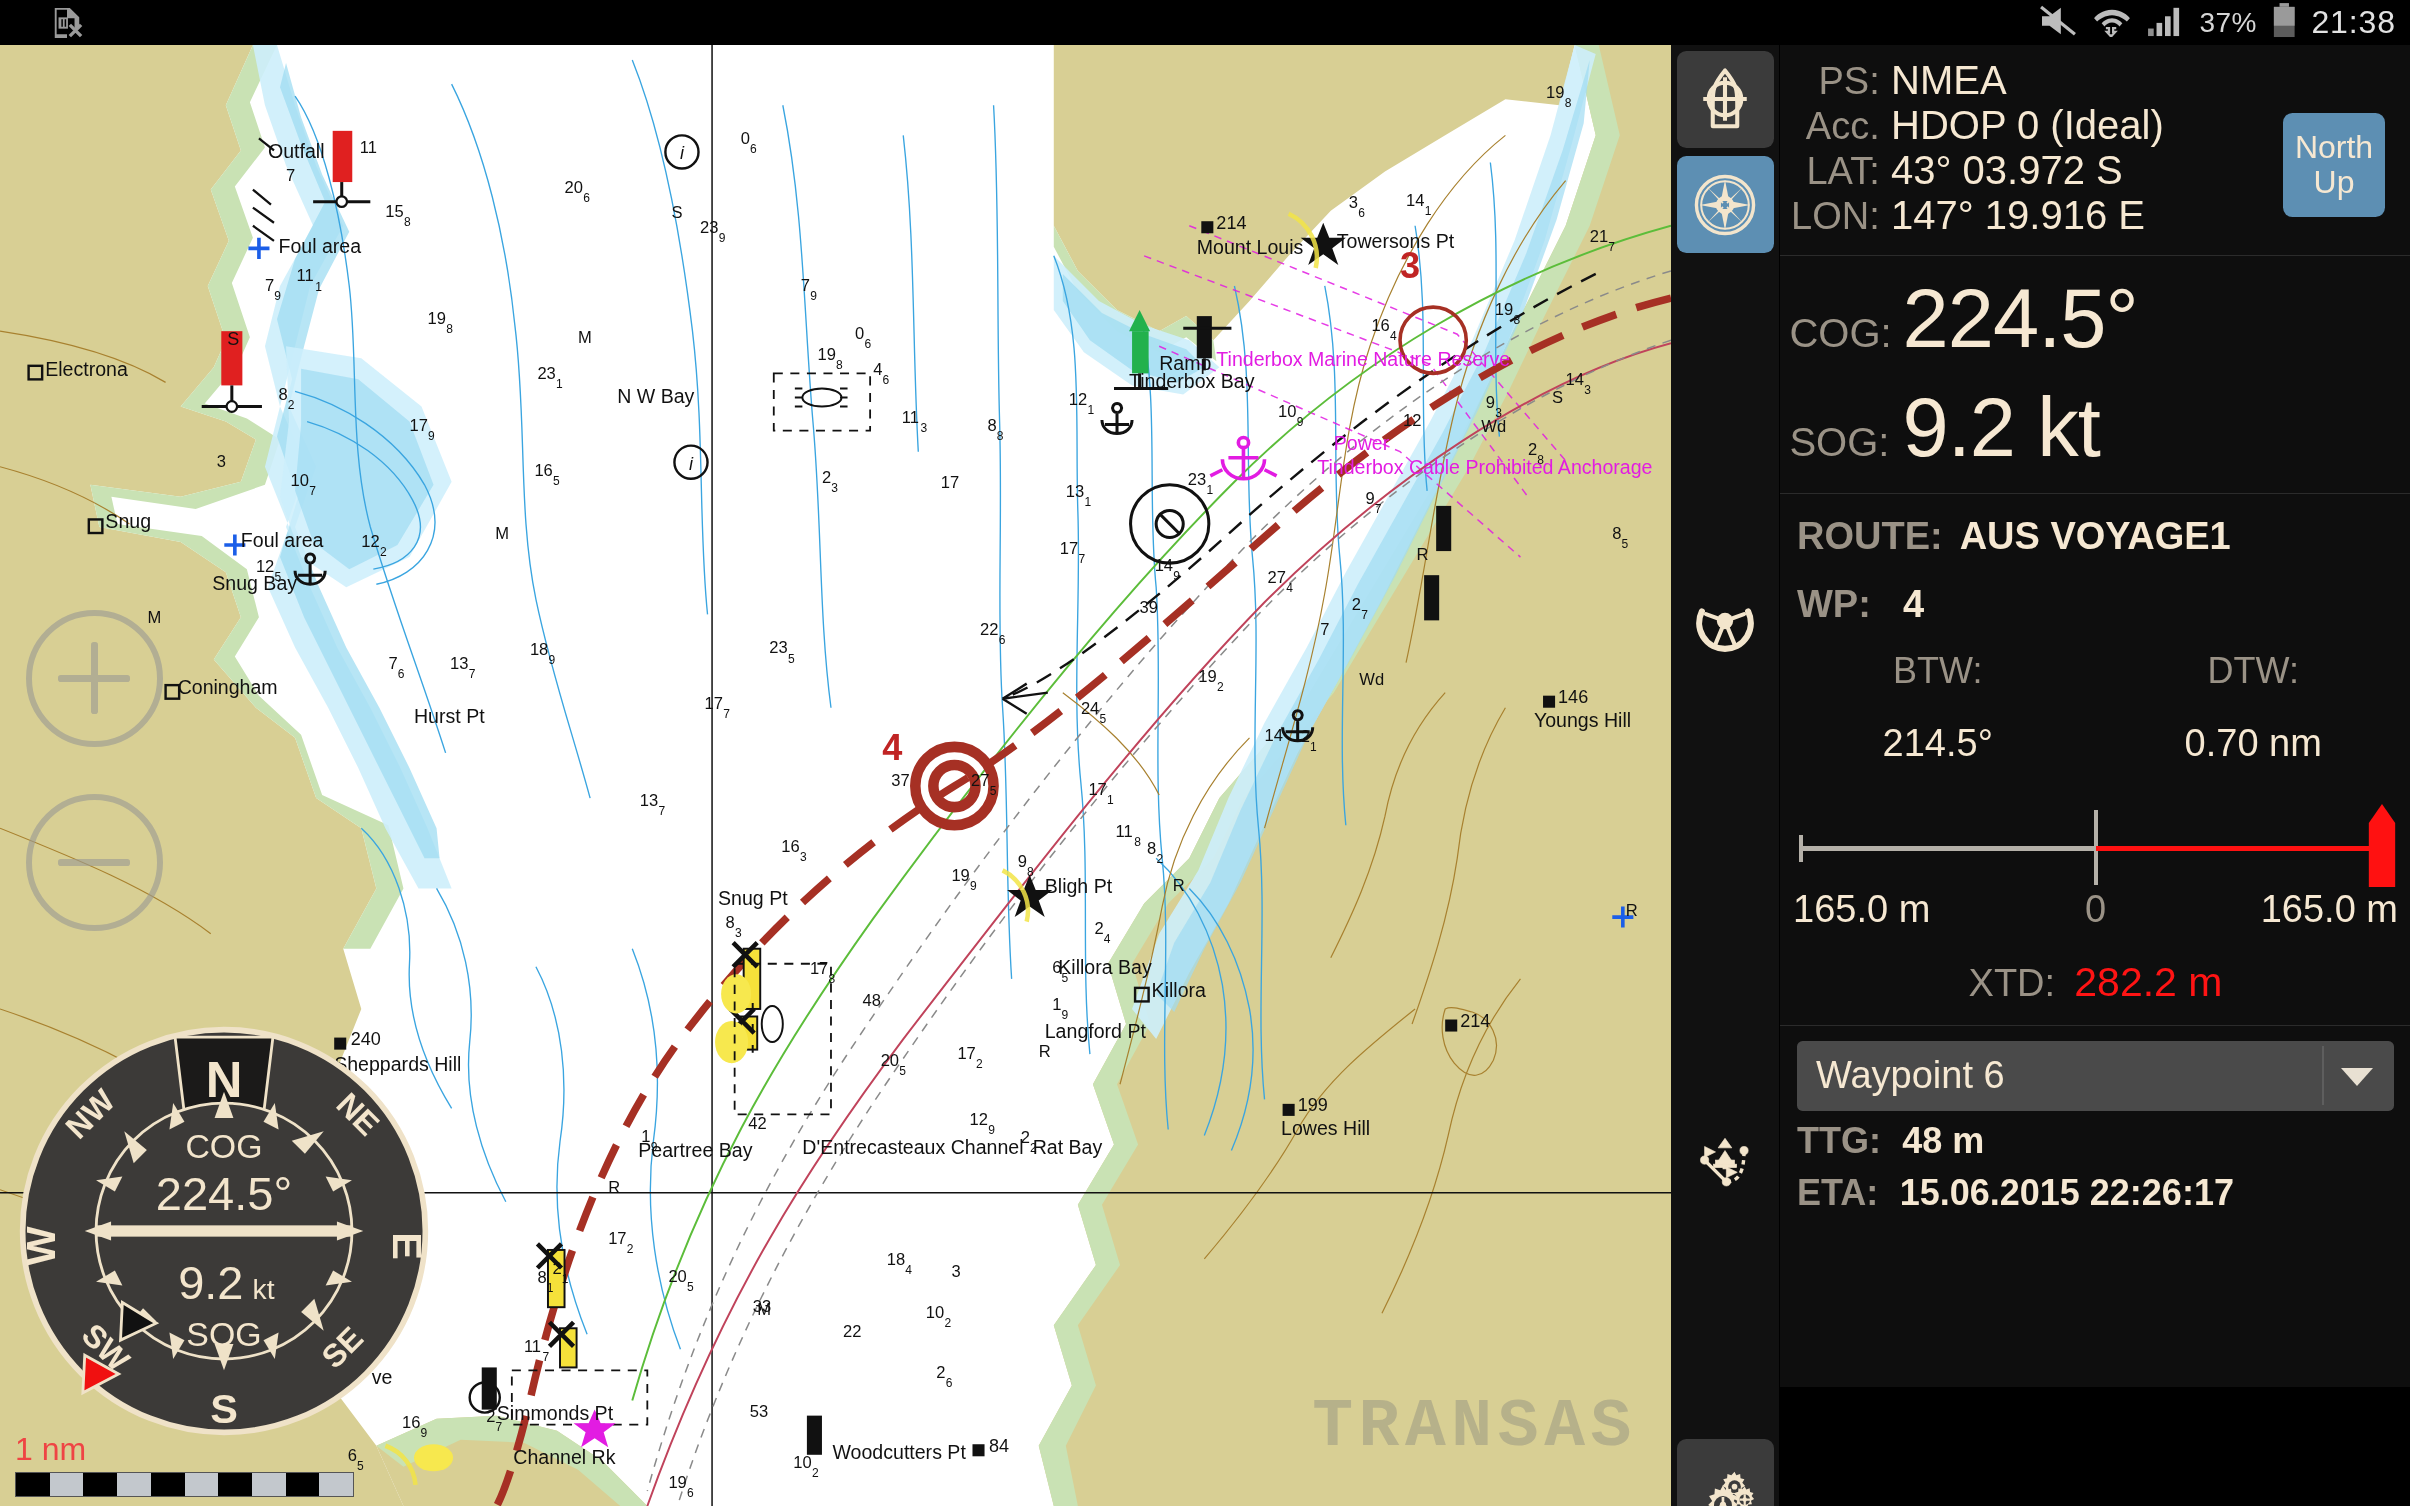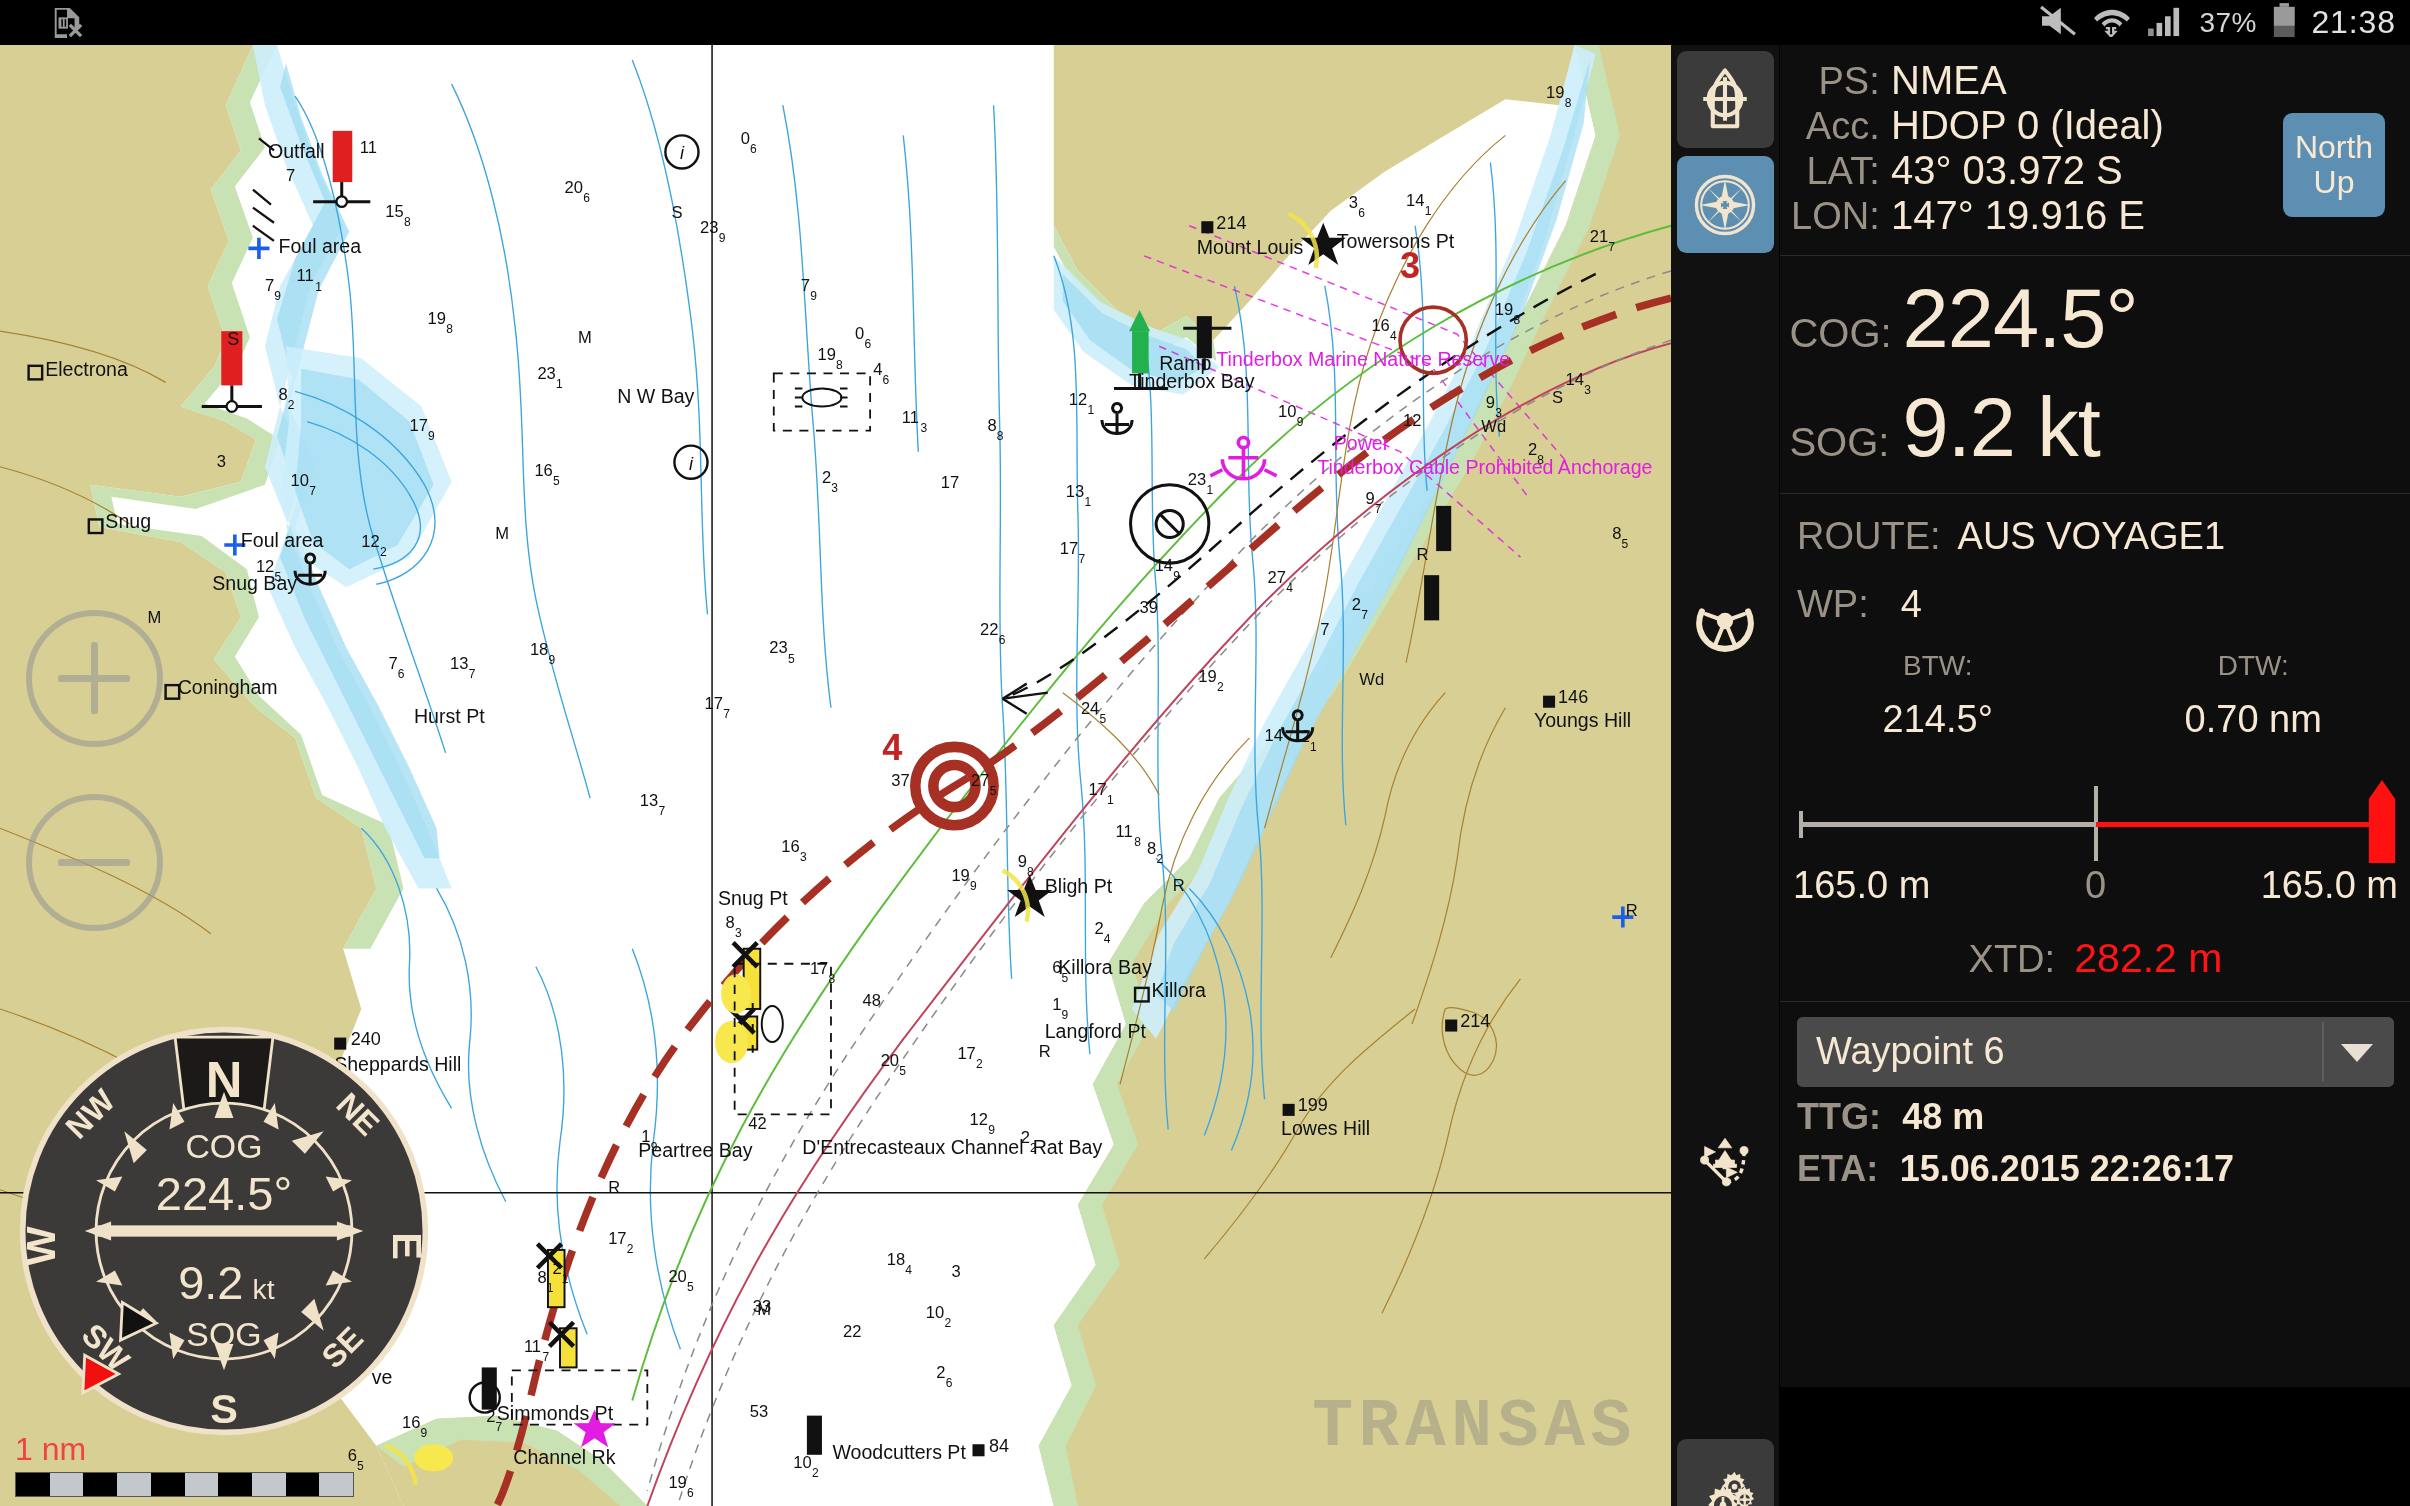--- a/index.html
+++ b/index.html
@@ -76,27 +76,27 @@
              display:flex; flex-direction:column; align-items:center;
              justify-content:center; font-size:32px; line-height:1.1; }
 
   #cogsog { padding:15px 0 17px 0; }
   .bigrow { display:flex; align-items:baseline; padding-left:9.4px; }
   .bigrow .k { color:#9a9286; font-size:40px; width:113px; text-align:right;
                padding-right:13px; }
   .bigrow .v { color:#f6e8d2; font-size:83px; letter-spacing:-0.9px; }
 
   #route { padding:21px 0 9.4px 0; }
-  .rrow { display:flex; align-items:center; padding-left:17px; margin-bottom:24.5px; }
+  .rrow { display:flex; align-items:center; padding-left:17px; margin-bottom:24.5px;font-weight:bold; }
   .rrow .k { color:#9a9286; font-size:38px; padding-right:17px; }
   .rrow .v { color:#f6e8d2; font-size:38px; }
 
   .bdrow { display:flex; padding:0 0 0 0; }
   .bdcol { flex:1; text-align:center; }
-  .bdcol .k { color:#9a9286; font-size:28px; display:block; margin-bottom:16px; }
+  .bdcol .k { color:#9a9286; font-size:36px; display:block; margin-bottom:30px; }
   .bdcol .v { color:#f6e8d2; font-size:38px; display:block; }
 
   #xtd { padding:24.5px 13px 19px 13px; }
   #xtdgauge { position:relative; height:87px; }
   #xtdgauge .track { position:absolute; left:5.6px; right:5.6px; top:47px;
                      height:4.7px; background:#b4b0a8; }
   #xtdgauge .fill  { position:absolute; left:50%; right:5.6px; top:47px;
                      height:4.7px; background:#ff1111; }
   #xtdgauge .capL  { position:absolute; left:5.6px; top:36px; width:4.7px;
                      height:27px; background:#b4b0a8; }

